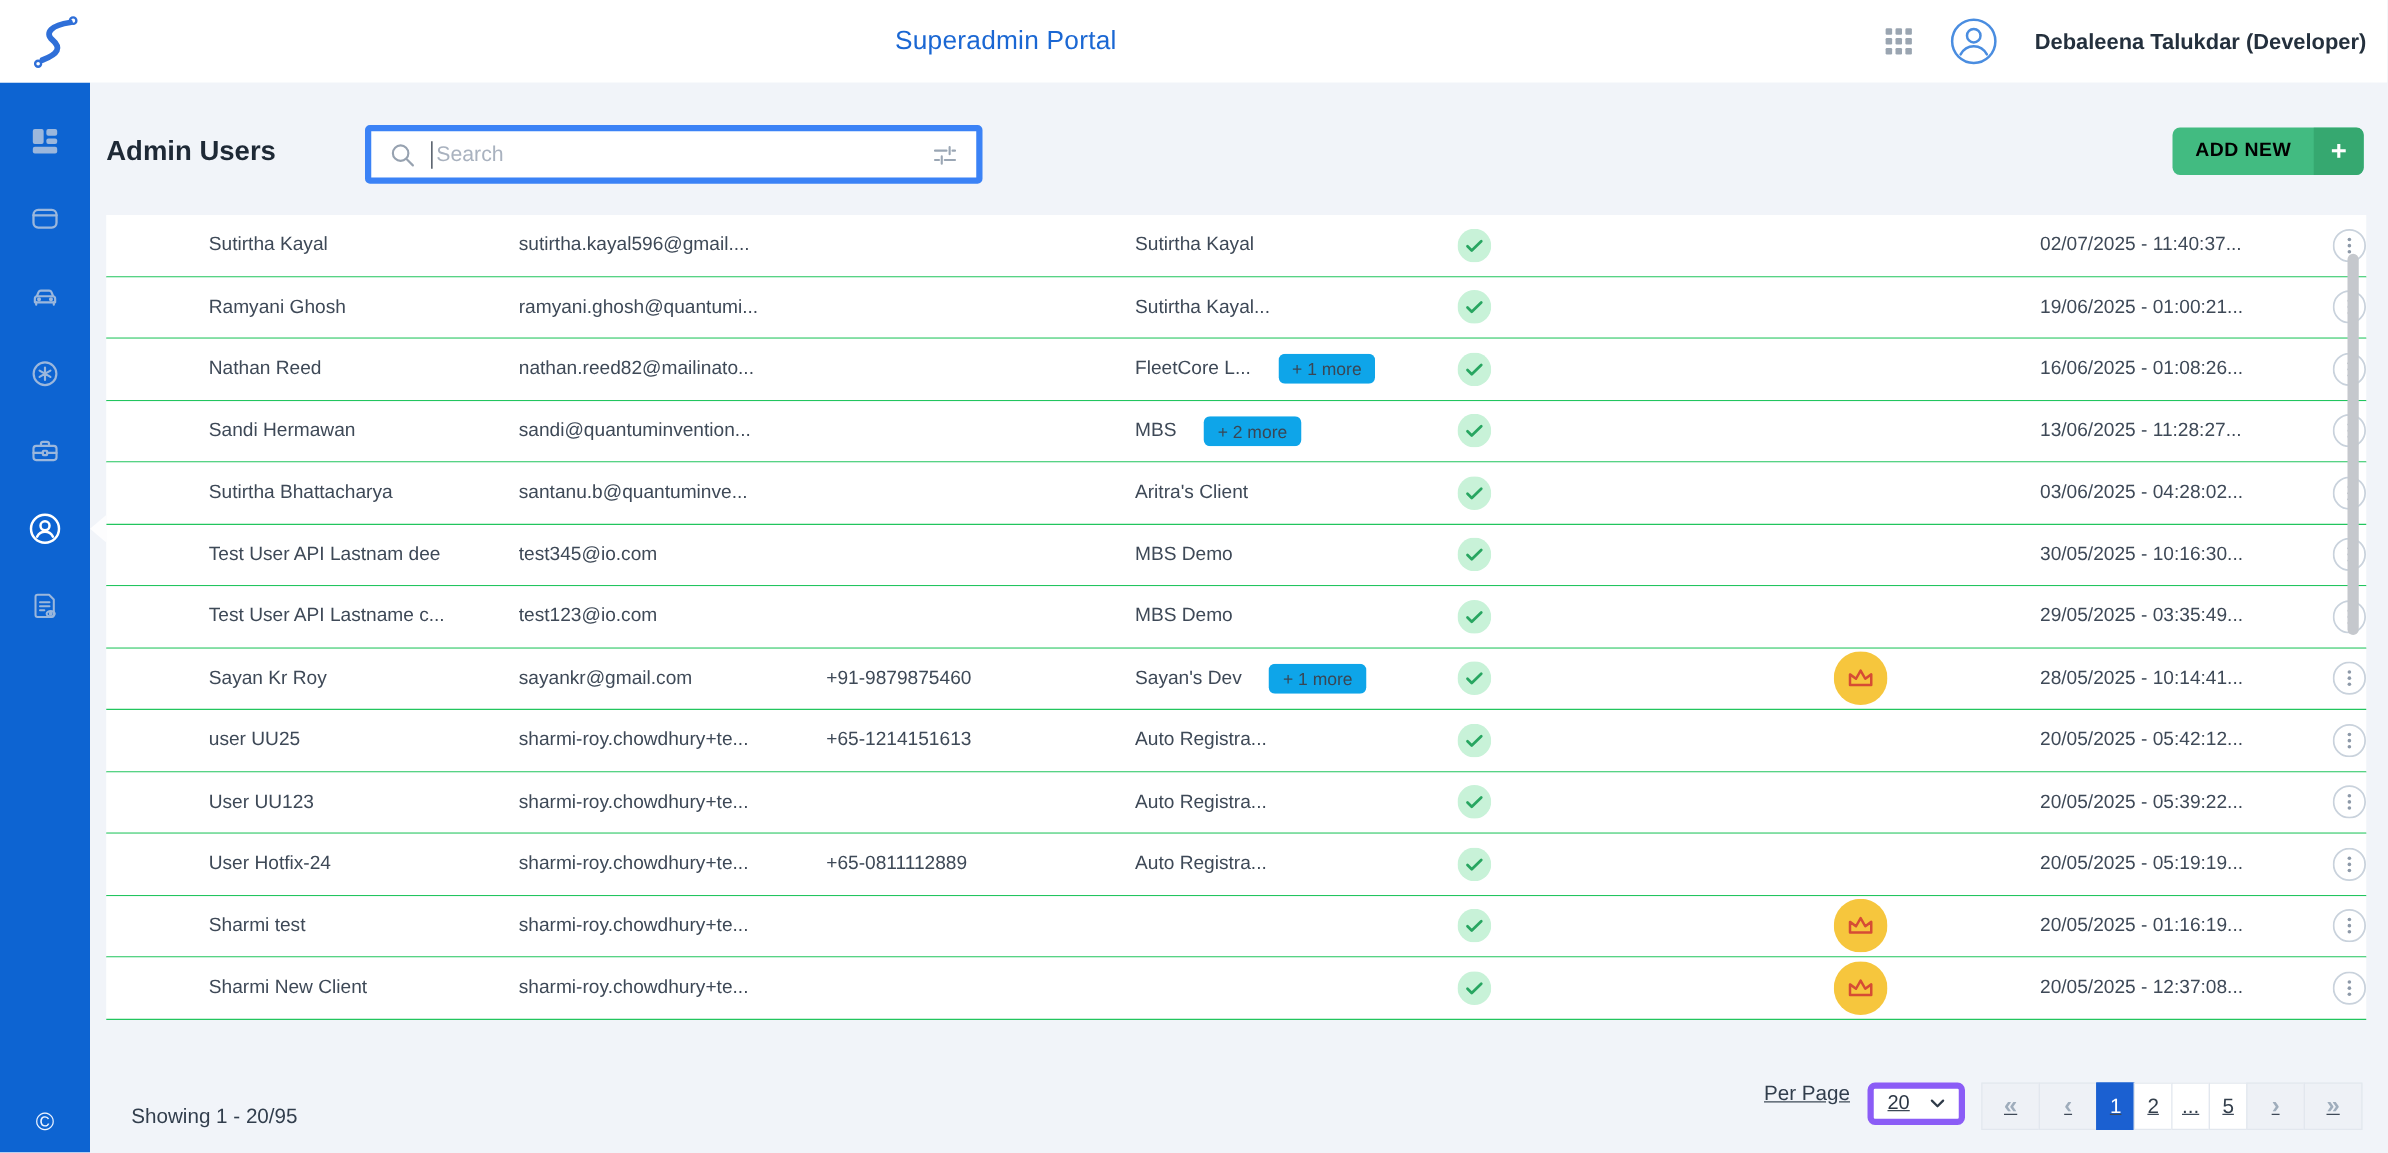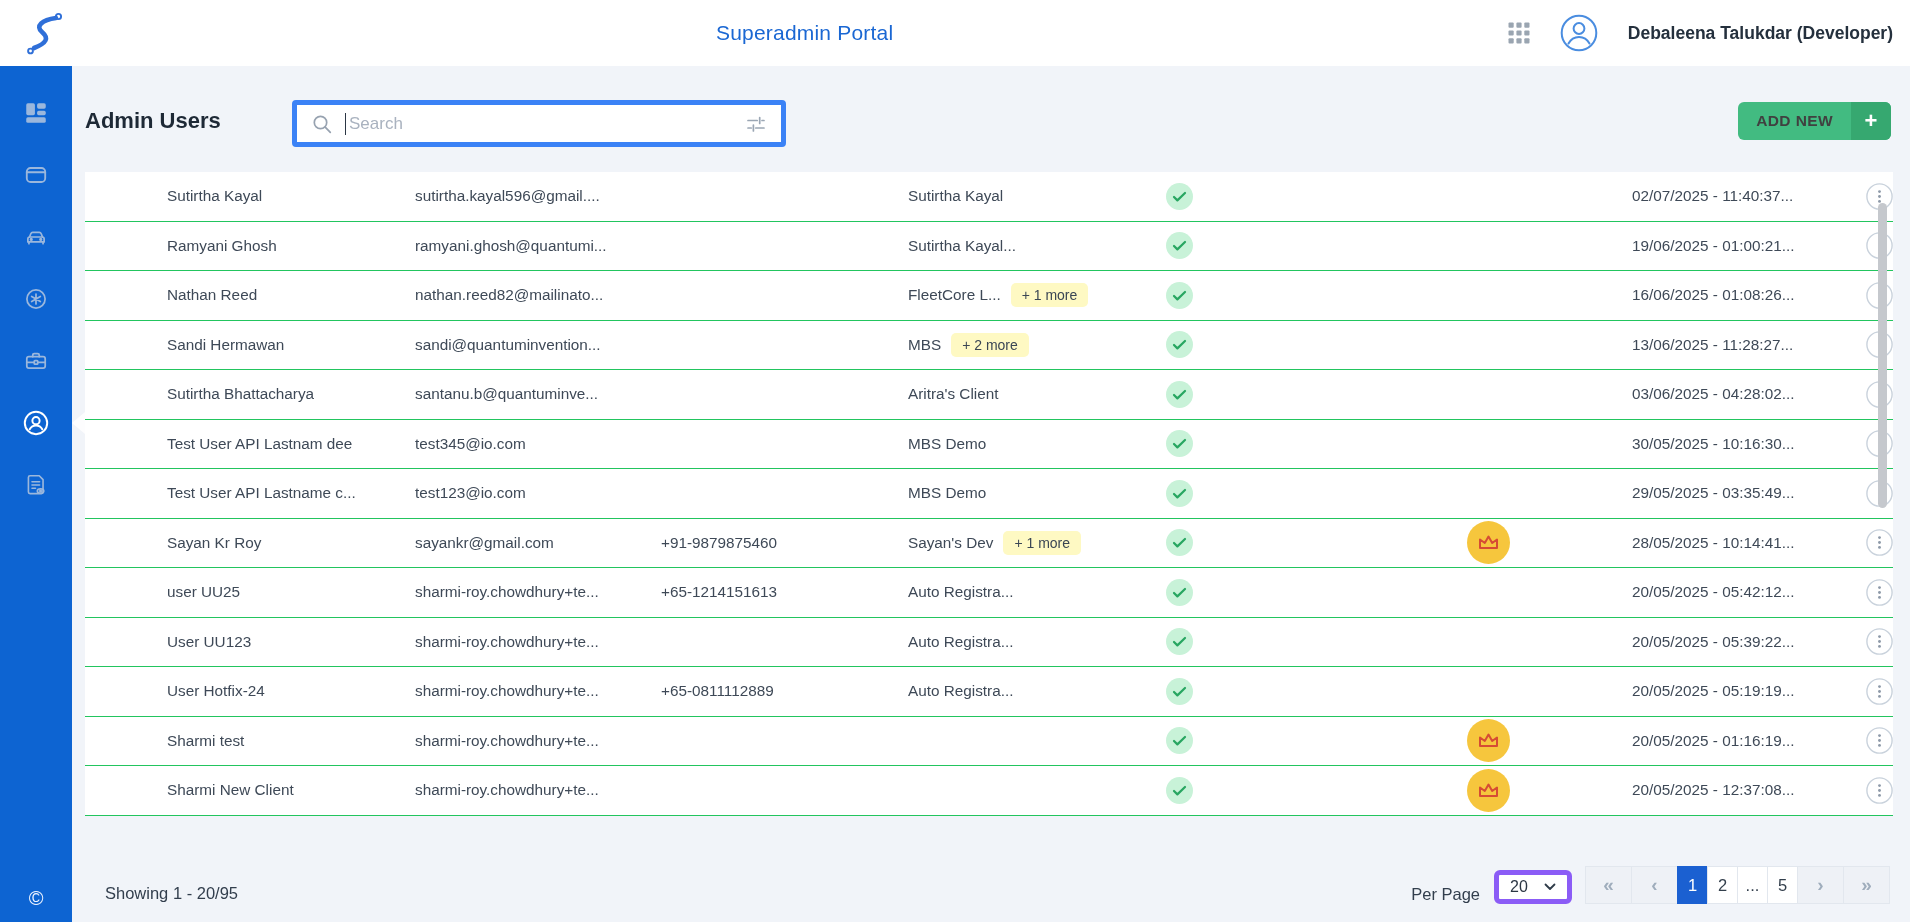--- a/index.html
+++ b/index.html
@@ -30,38 +30,38 @@
   .page-title { position:absolute; left:85px; top:108px; font-size:22px; font-weight:bold; color:#1e2936; }
   .searchbox { position:absolute; left:264px; top:100px; width:494px; height:47px; background:#fff;
     border:5px solid #3b82f6; border-radius:4px; display:flex; align-items:center; padding:0 14px;margin-left:28px; }
   .searchbox .caret { width:1px; height:22px; background:#2b3644; margin:0 3px 0 12px; }
   .searchbox input { border:none; outline:none; flex:1; font-size:17px; color:#333; background:transparent;
     font-family:"Liberation Sans", sans-serif; }
   .searchbox input::placeholder { color:#a9b2bf; }
   .filter-btn { background:none; border:none; cursor:pointer; display:flex; }
   .addnew { position:absolute; right:19px; top:102px; height:38px; display:flex; border:none; padding:0;
     border-radius:6px; overflow:hidden; cursor:pointer; background:#42bb81; }
-  .addnew .lbl { padding:0 18px; color:#404040; font-weight:bold; font-size:15.5px; letter-spacing:.4px;
+  .addnew .lbl { padding:0 18px; color:#000000; font-weight:bold; font-size:15.5px; letter-spacing:.4px;
     display:flex; align-items:center; }
   .addnew .plus { width:40px; background:#36a870; color:#fff; font-size:22px; font-weight:bold;
     display:flex; align-items:center; justify-content:center; }
   
   .table { position:absolute; left:85px; top:172px; width:1808px; }
   .thead, .trow { display:grid; grid-template-columns:248px 246px 247px 246px 295px 183px 220px 123px; align-items:center; }
   .thead { height:43px; background:#e8eef7; font-weight:bold; font-size:15.5px; color:#2e3b4e; }
   .trow { height:49.5px; background:#ffffff; border-bottom:1px solid #22c55e; font-size:15.3px; color:#3e4957;padding-left:44px; }
   .td, .th { padding-left:38px; white-space:nowrap; overflow:hidden; display:flex; align-items:center; }
-  .badge { margin-left:10px; background:#fef9c3; color:#3a4654; font-size:14px; padding:4px 11px; border-radius:5px; cursor:pointer; }
+  .badge { margin-left:22px; background:#0ea5e9; color:#3a4654; font-size:14px; padding:4px 11px; border-radius:5px; cursor:pointer; }
   .check { margin-left:12px; display:flex; }
   .crownwrap { margin-left:18px; display:flex; }
   .kebab { margin-left:14px; background:none; border:none; padding:0; cursor:pointer; display:flex; }
   .scroll-thumb { position:absolute; left:1878px; top:203px; width:9px; height:305px; background:#c5c8cd; border-radius:5px; cursor:pointer; }
   
   .showing { position:absolute; left:105px; top:884px; font-size:16.5px; color:#323e4d; }
-  .foot-right { position:absolute; right:20px; top:866px; display:flex; align-items:flex-end; gap:14px; }
+  .foot-right { position:absolute; right:20px; top:866px; display:flex; align-items:flex-start; gap:14px;text-decoration:underline; }
   .perpage-label { font-size:16.5px; color:#323e4d; }
   .perpage { width:78px; height:34px; background:#fff; border:5px solid #8b5cf6; border-radius:6px;
     display:flex; align-items:center; justify-content:space-between; padding:0 11px; font-size:16px; color:#2b3644; cursor:pointer; }
   .pager { display:flex; }
   .pg { height:38px; border:1px solid #e2e7ee; background:#fff; font-size:16.5px; color:#333f4c;
     cursor:pointer; display:flex; align-items:center; justify-content:center; margin-left:-1px;
     font-family:"Liberation Sans", sans-serif; }
   .pg.nav { width:47px; background:#eef1f6; color:#9fadbc; font-size:19px; font-weight:bold; }
   .pg.num { width:31px; }
   .pg.active { background:#1b60d1; color:#fff; border-color:#1b60d1; }

